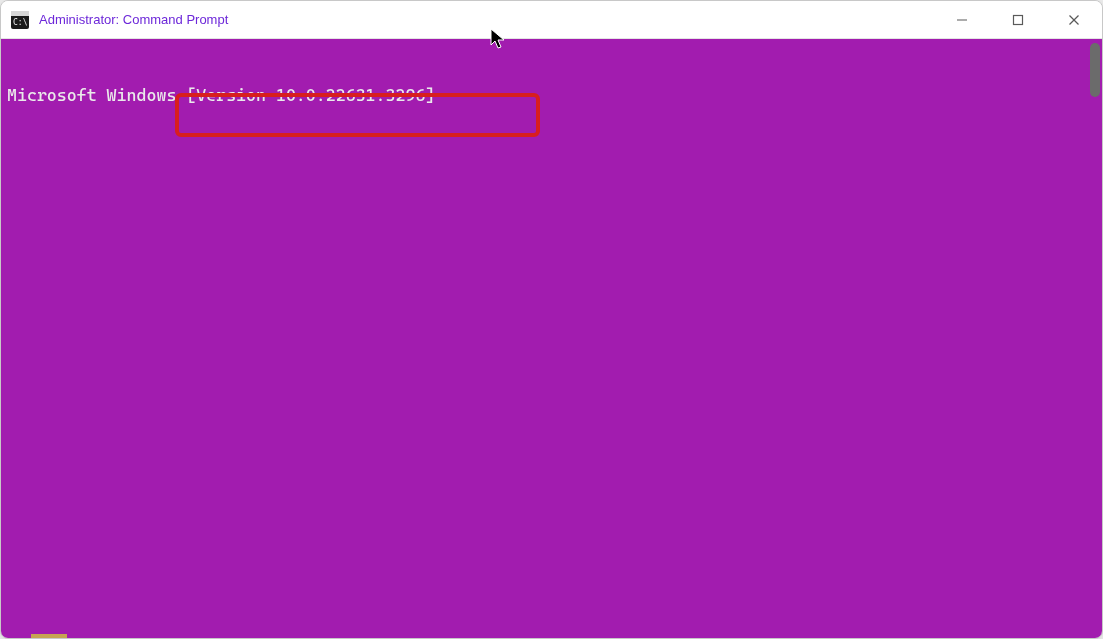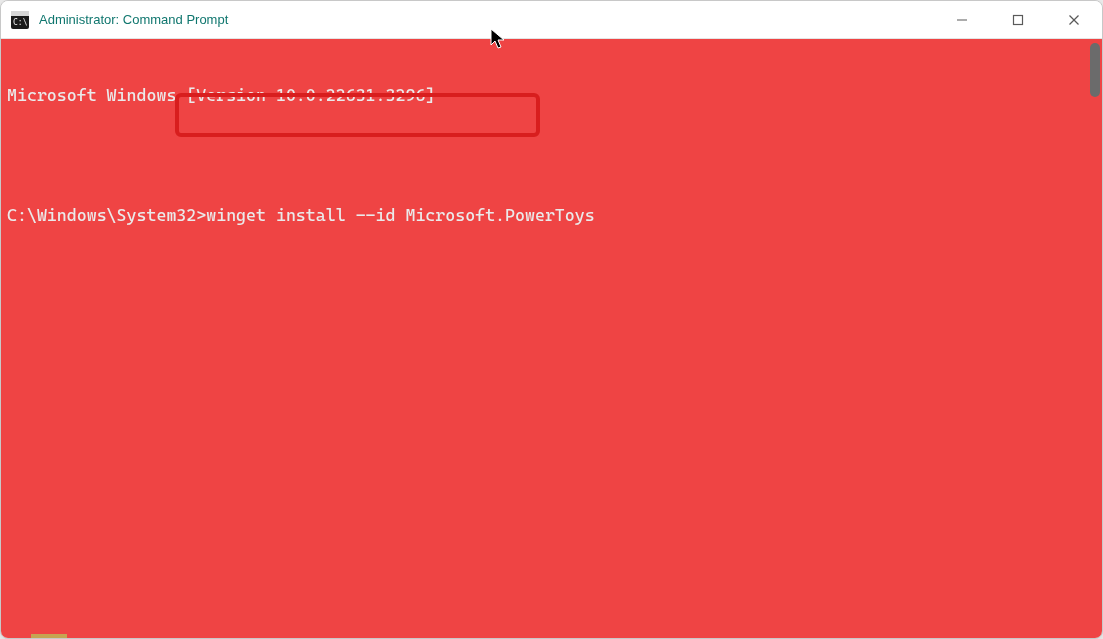--- a/index.html
+++ b/index.html
@@ -33,40 +33,40 @@
     }
     .app-icon {
       width: 18px;
       height: 18px;
       margin-right: 10px;
       flex: 0 0 auto;
     }
     .app-icon svg { display: block; }
     .title-text {
       font-size: 13px;
-      color: #0f766e;
+      color: #6d28d9;
       font-weight: 400;
     }
     .window-controls {
       margin-left: auto;
       display: flex;
       height: 100%;
     }
     .win-btn {
       width: 56px;
       height: 100%;
       display: flex;
       align-items: center;
       justify-content: center;
       color: #5a5a5a;
     }
     .win-btn svg { display: block; }
     .term-wrap {
       flex: 1;
-      background: #ef4444;
+      background: #a21caf;
       position: relative;
       padding: 6px 6px 6px 6px;
       overflow: hidden;
     }
     .term {
       font-family: "Cascadia Mono", Consolas, monospace;
       font-size: 17px;
       line-height: 20px;
       color: #eaeaea;
       white-space: pre;
@@ -142,21 +142,20 @@
             <line x1="10.5" y1="1.5" x2="1.5" y2="10.5" stroke="currentColor" stroke-width="1.2"></line>
           </svg>
       </div>
     </div>
   </div>
 
   <div class="term-wrap">
     <div class="term">
       <span class="line">Microsoft Windows [Version 10.0.22631.3296]</span>
       <span class="line"> </span>
-      <span class="line prompt-line"><span>C:\Windows\System32&gt;</span><span>winget install --id Microsoft.PowerToys</span></span>
     </div>
 
     <div class="highlight-box" style="left:174px; top:54px; width:365px; height:44px;"></div>
 
     <div class="scrollbar-track">
       <div class="scrollbar-thumb"></div>
     </div>
 
     <div class="bottom-edge"></div>
   </div>

